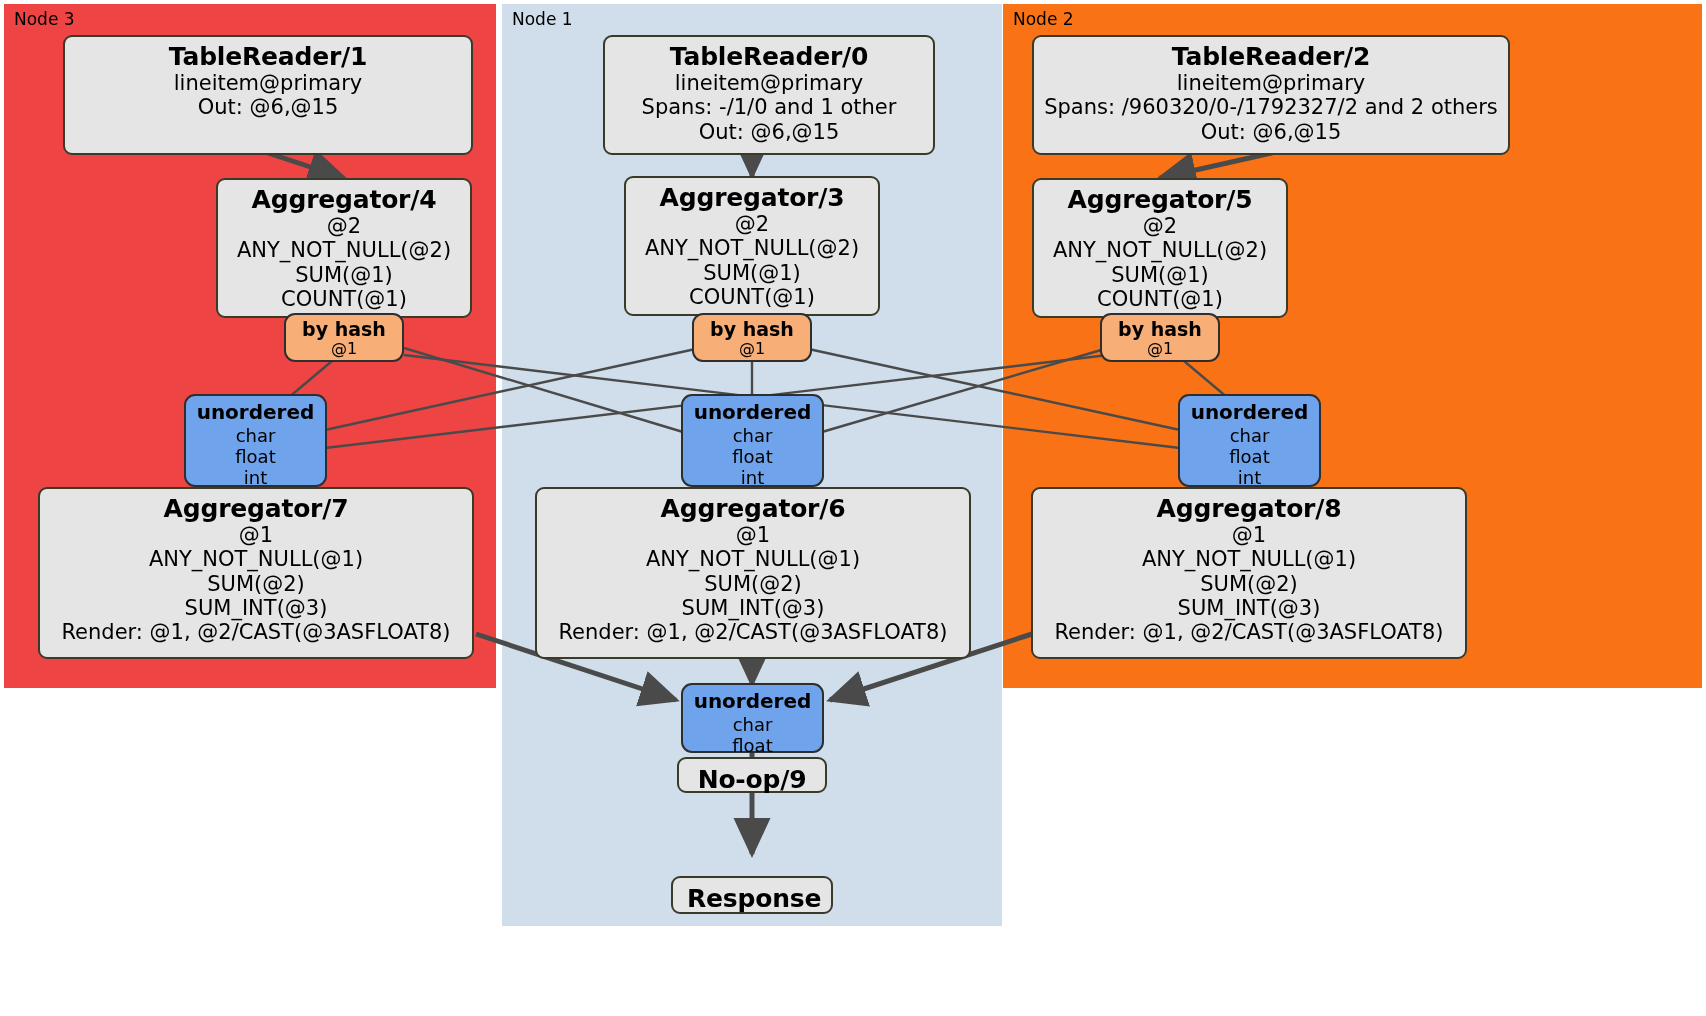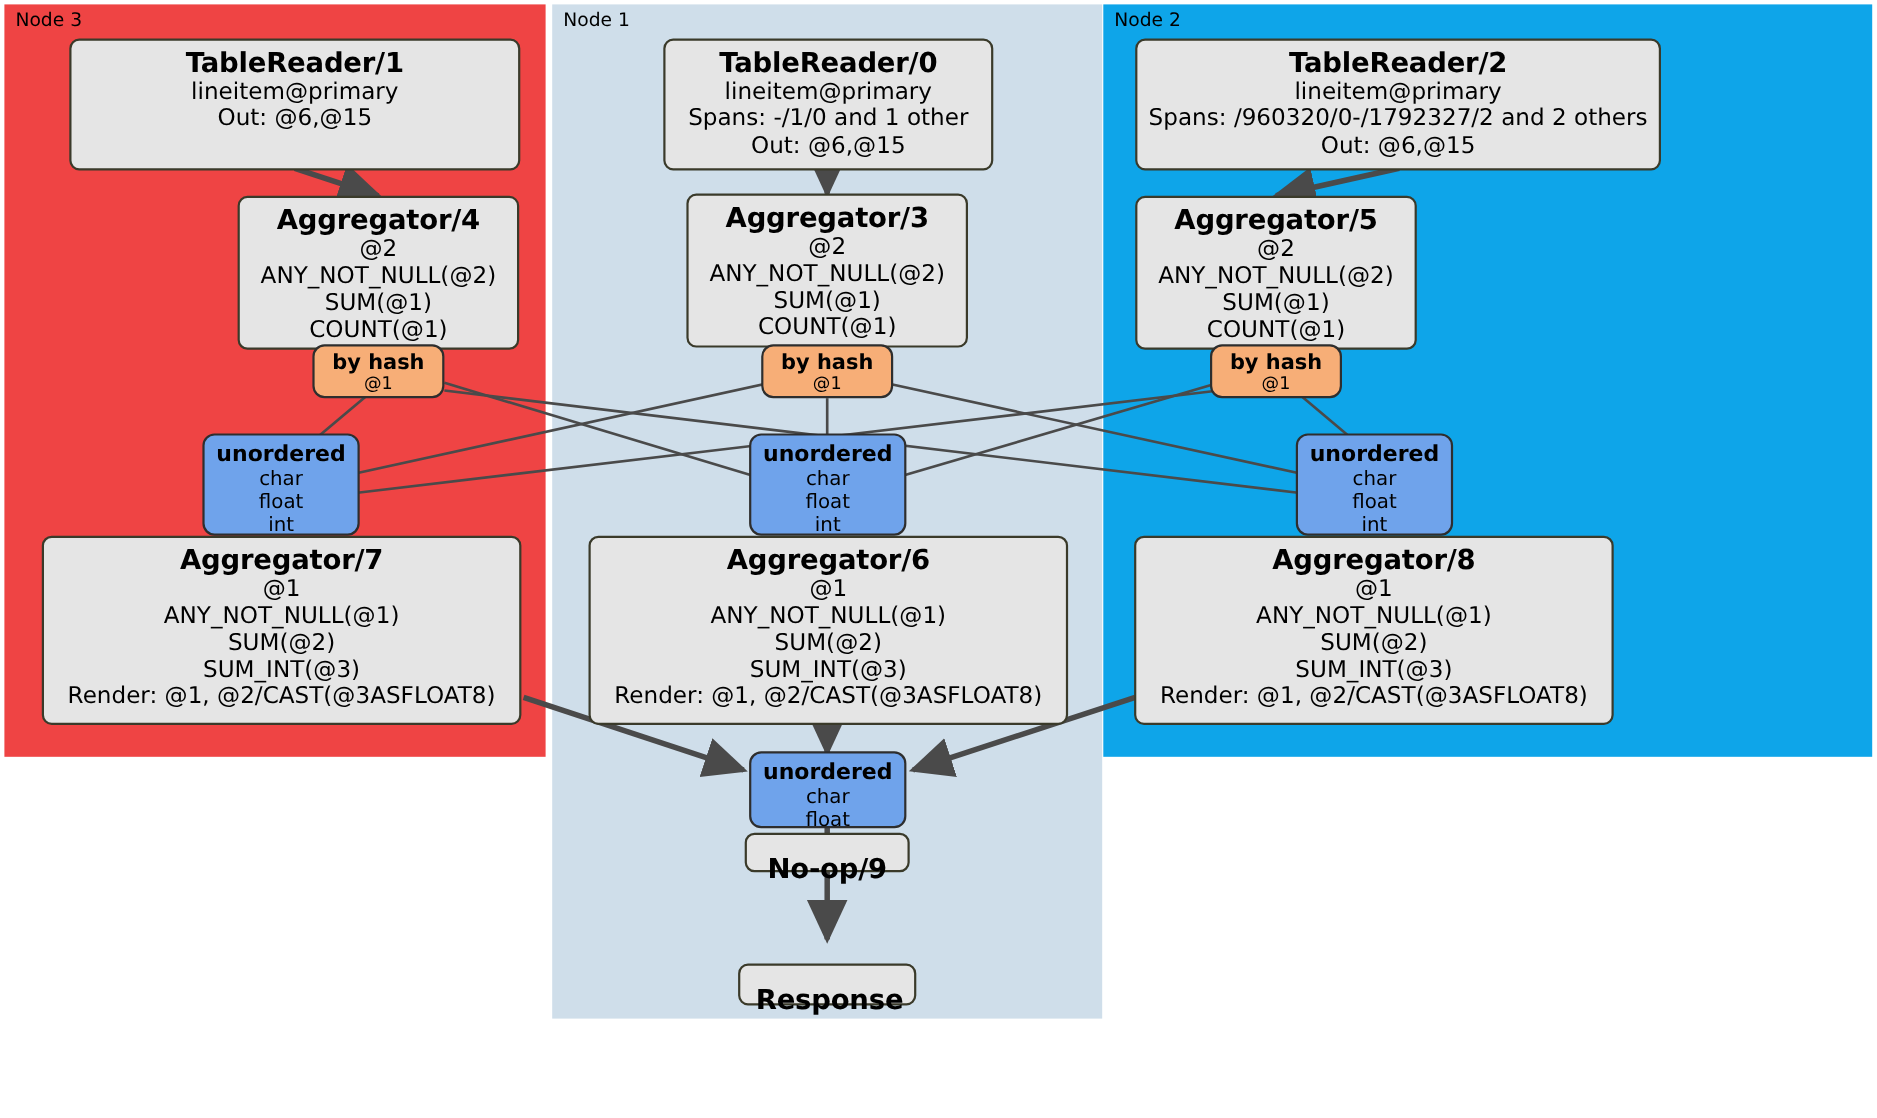--- a/index.html
+++ b/index.html
@@ -55,21 +55,21 @@
     font-weight: bold;
     font-size: 25px;
     letter-spacing: -0.2px;
     white-space: nowrap;
   }
   .proc .detail {
     font-size: 21px;
     white-space: nowrap;
   }
   .proc.compact {
-    padding: 16px 14px;
+    padding: 6px 14px;
   }
   .proc.compact .title {
     font-size: 25px;
   }
   
   .router {
     position: absolute;
     box-sizing: border-box;
     background: #f7ae77;
     border: 2px solid #2e2e2e;
@@ -116,21 +116,21 @@
 <div id="canvas">
 
   <div class="panel" style="left:4px; top:4px; width:492px; height:684px; background:#ef4444;">
     <div class="panel-label">Node 3</div>
   </div>
 
   <div class="panel" style="left:502px; top:4px; width:500px; height:922px; background:#cfdeea;">
     <div class="panel-label">Node 1</div>
   </div>
 
-  <div class="panel" style="left:1003px; top:4px; width:699px; height:684px; background:#0ea5e9;">
+  <div class="panel" style="left:1003px; top:4px; width:699px; height:684px; background:#f97316;">
     <div class="panel-label">Node 2</div>
   </div>
 
   <svg id="edges" viewBox="0 0 1706 1016" xmlns="http://www.w3.org/2000/svg">
     <defs>
       <marker id="arrowThick" markerWidth="9" markerHeight="9" refX="7.2" refY="4.5" orient="auto" markerUnits="strokeWidth">
         <path d="M0,0.8 L8,4.5 L0,8.2 z" fill="#4a4a4a"></path>
       </marker>
       <marker id="arrowThin" markerWidth="10" markerHeight="10" refX="8" refY="5" orient="auto" markerUnits="strokeWidth">
         <path d="M0,1 L9,5 L0,9 z" fill="#4a4a4a"></path>
@@ -172,21 +172,21 @@
       <path d="M752,792 L752,854"></path>
     </g>
   </svg>
 
   <div class="proc" style="left:63px; top:35px; width:410px; height:120px;">
     <div class="title">TableReader/1</div>
     <div class="detail">lineitem@primary</div>
     <div class="detail">Out: @6,@15</div>
   </div>
 
-  <div class="proc" style="left:603px; top:35px; width:300px; height:120px;">
+  <div class="proc" style="left:603px; top:35px; width:332px; height:120px;">
     <div class="title">TableReader/0</div>
     <div class="detail">lineitem@primary</div>
     <div class="detail">Spans: -/1/0 and 1 other</div>
     <div class="detail">Out: @6,@15</div>
   </div>
 
   <div class="proc" style="left:1032px; top:35px; width:478px; height:120px;">
     <div class="title">TableReader/2</div>
     <div class="detail">lineitem@primary</div>
     <div class="detail">Spans: /960320/0-/1792327/2 and 2 others</div>

